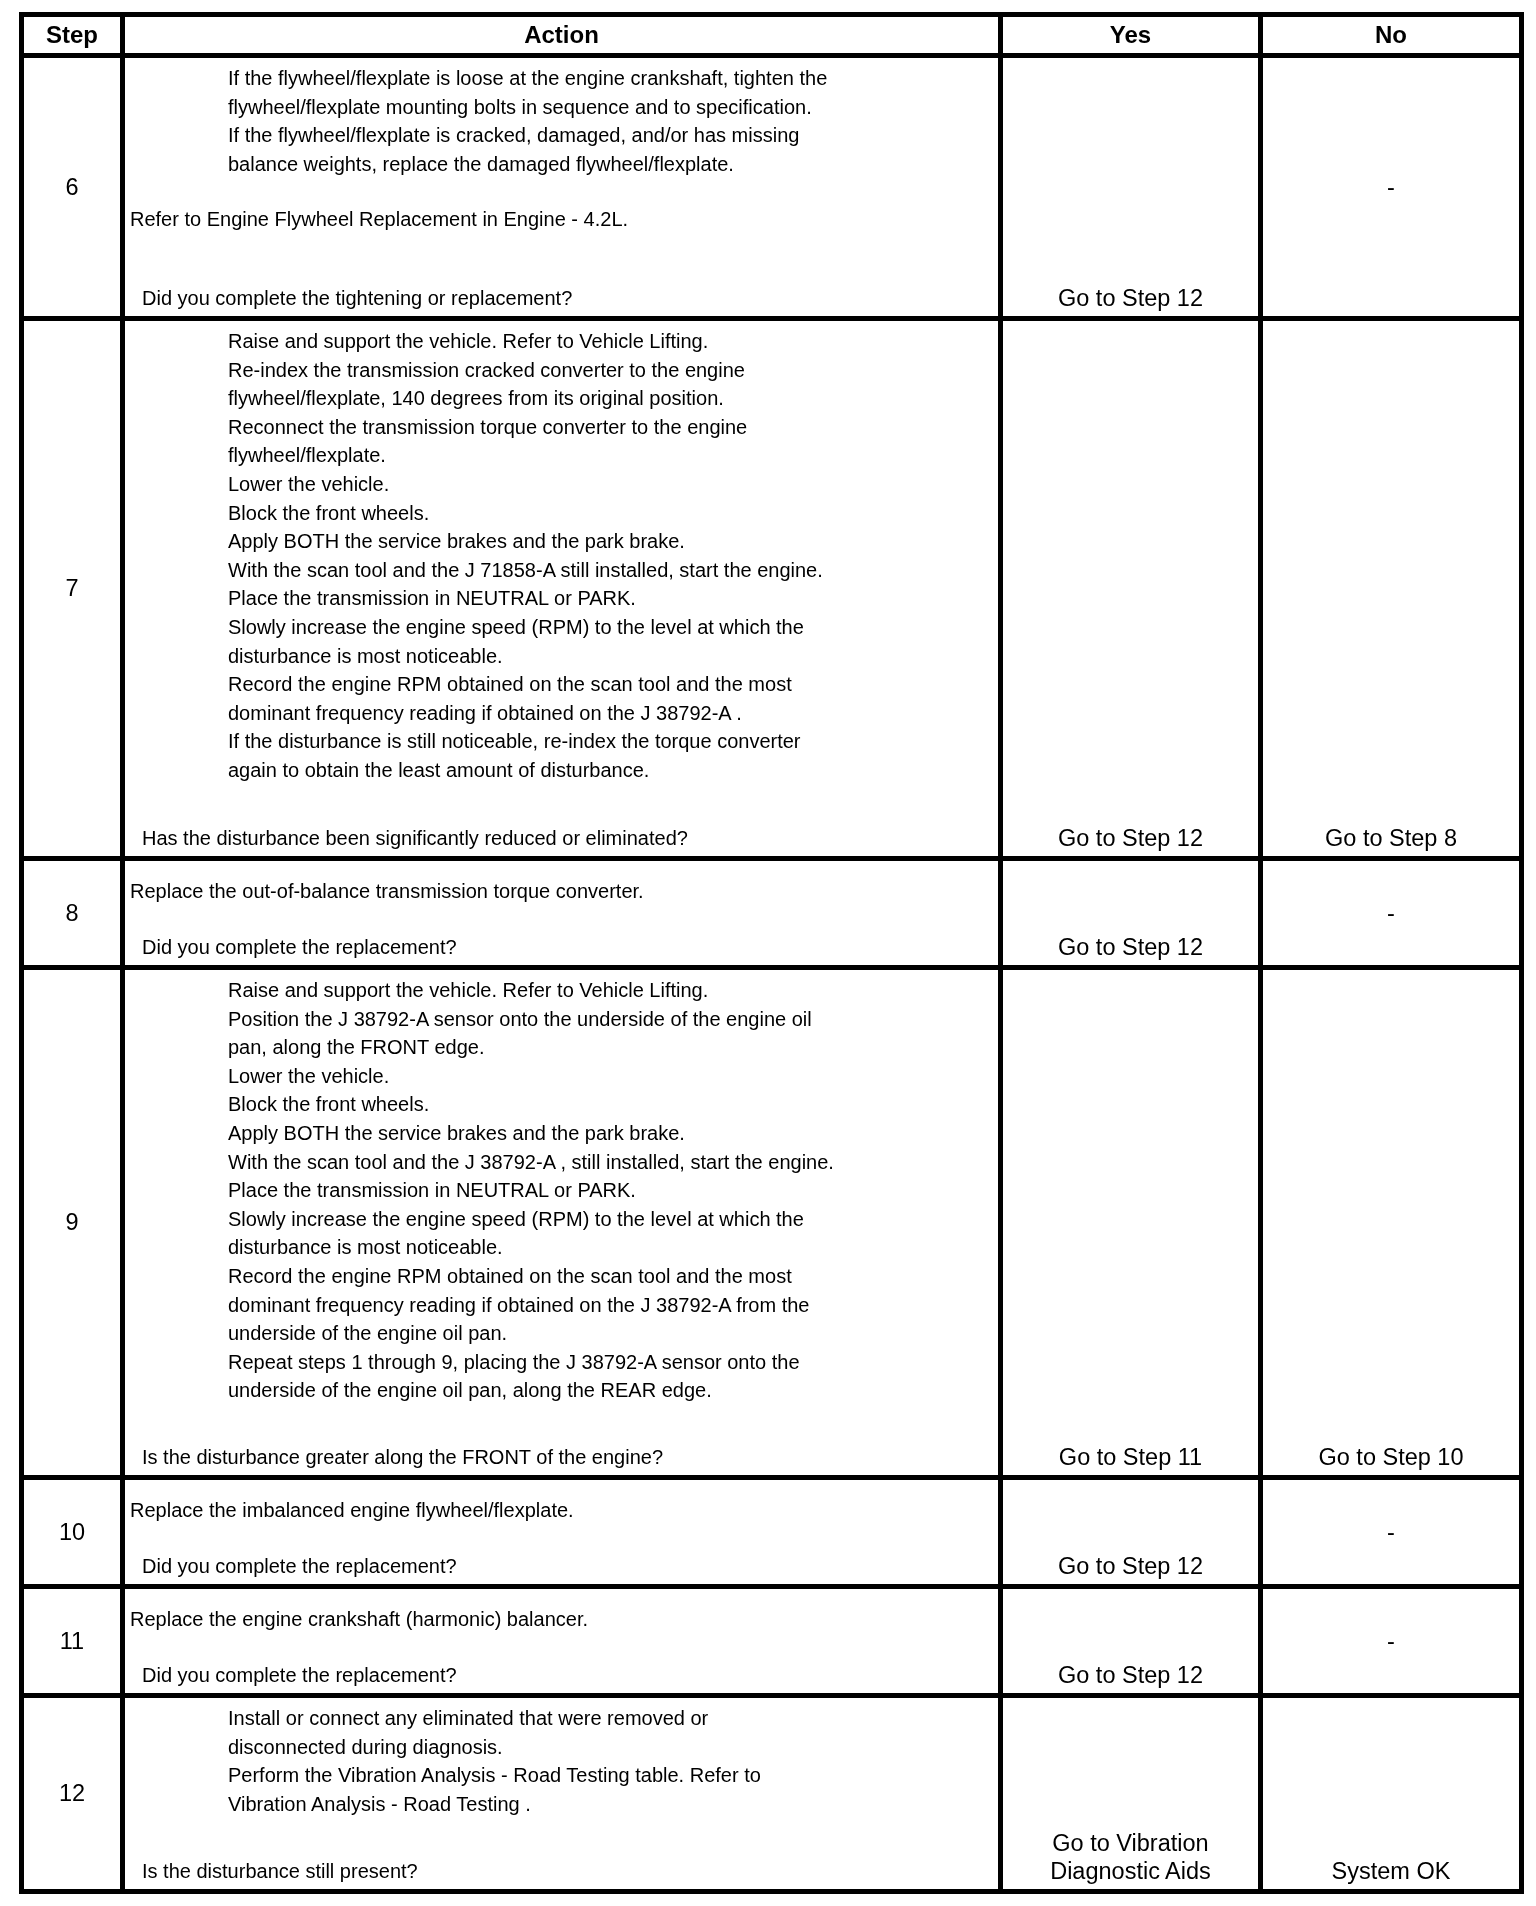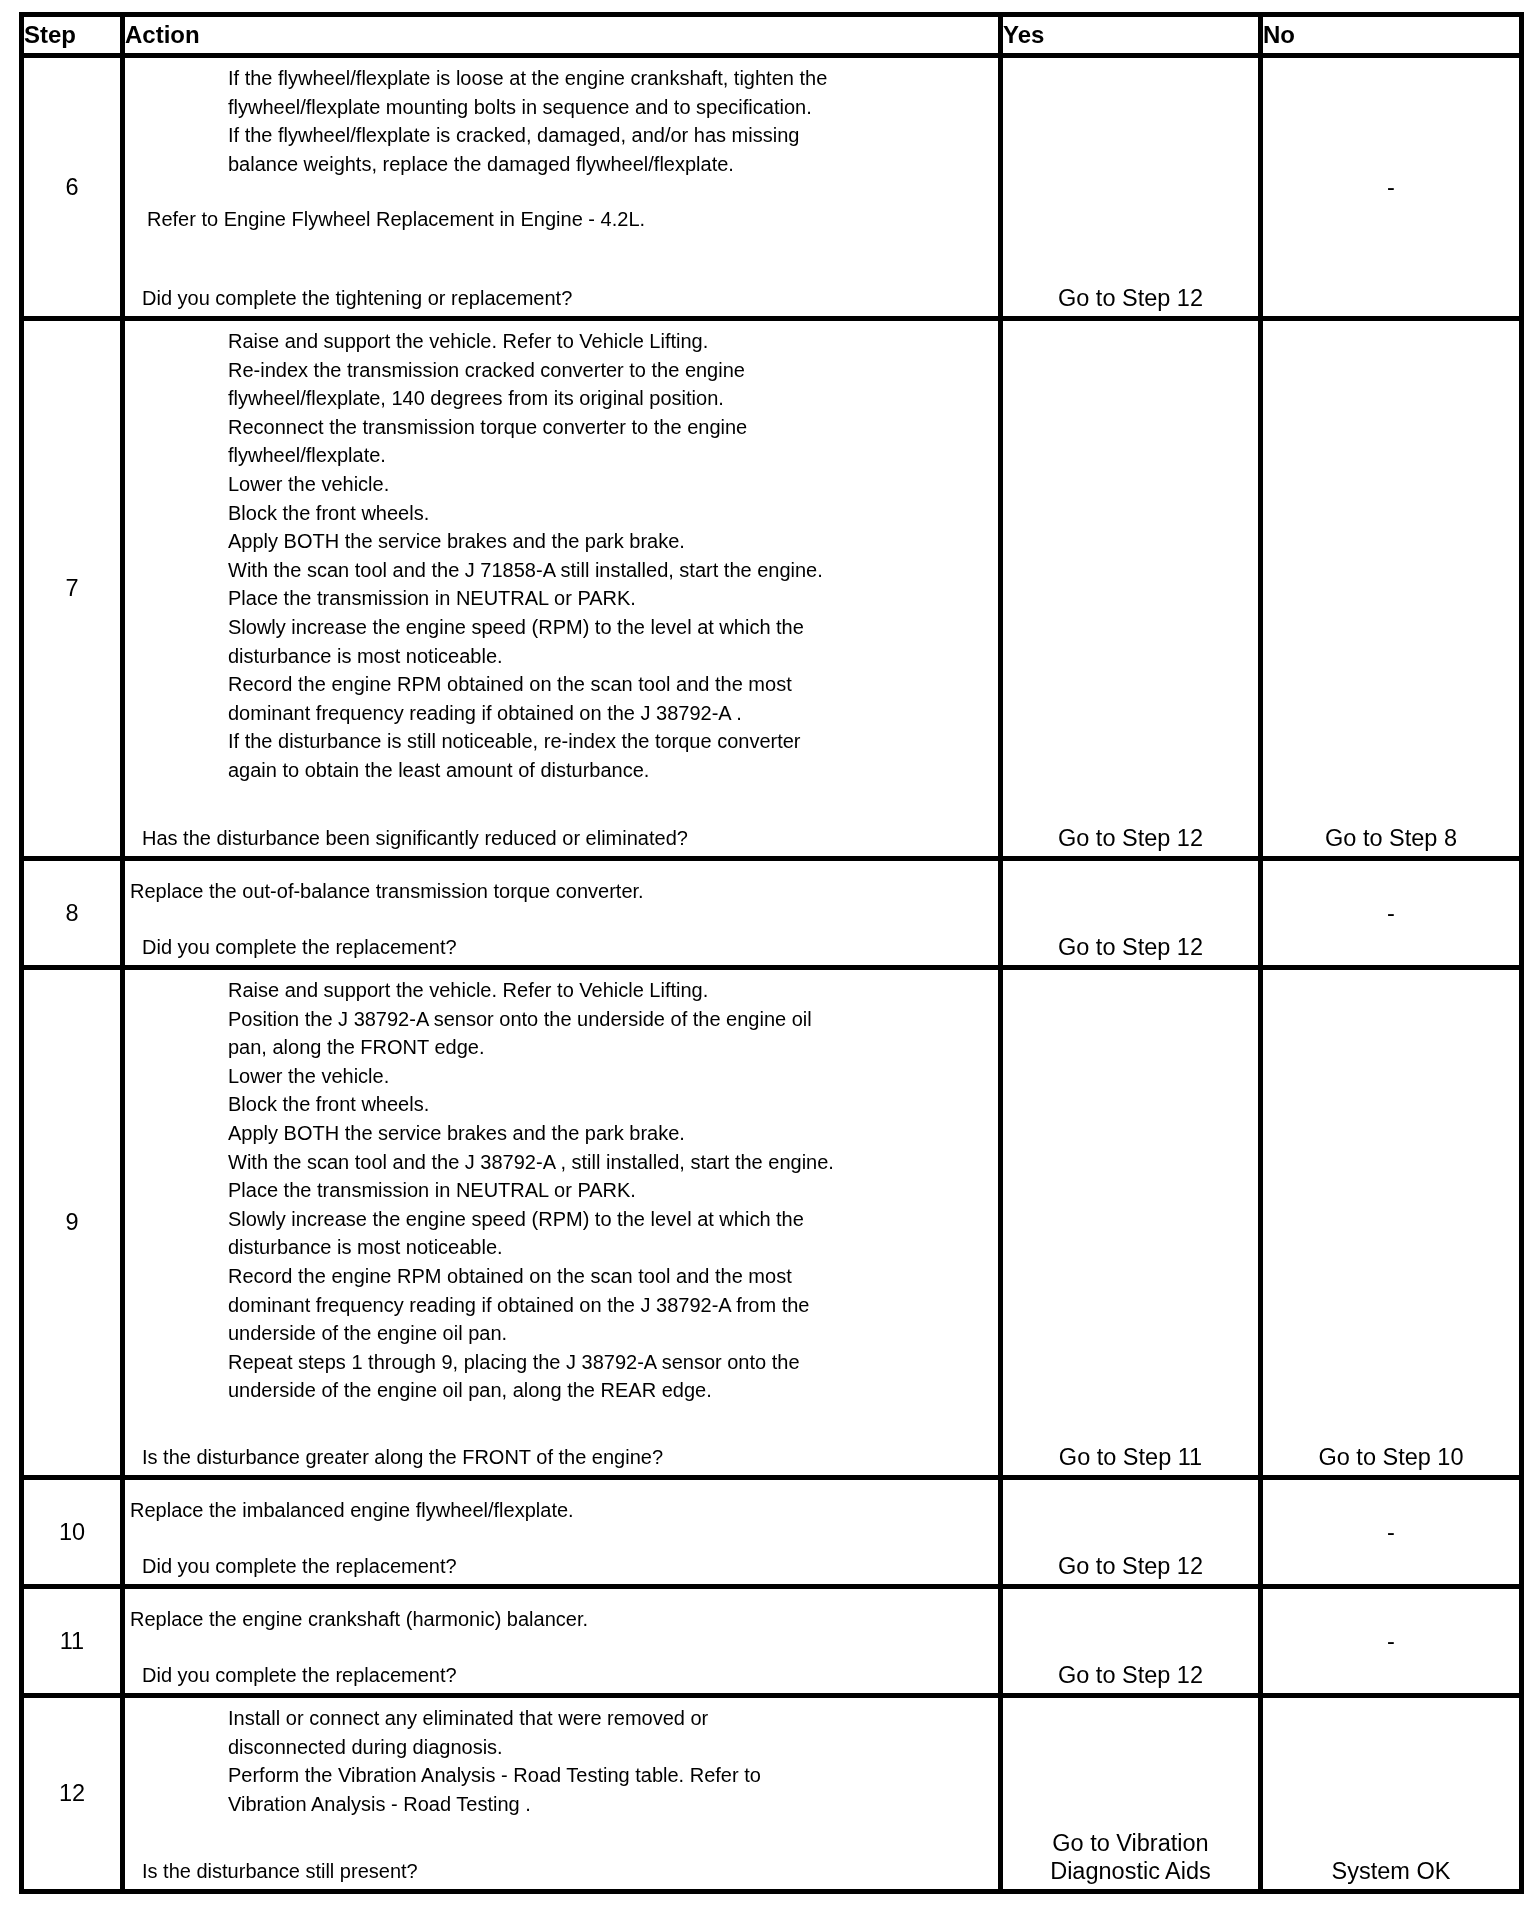--- a/index.html
+++ b/index.html
@@ -5,26 +5,26 @@
   html, body { margin: 0; padding: 0; background: #ffffff; }
   body { width: 1536px; height: 1906px; position: relative; overflow: hidden;
          font-family: "Liberation Sans", sans-serif; color: #000; }
   table.diag { position: absolute; left: 19px; top: 12px; width: 1500px;
                border-collapse: collapse; table-layout: fixed; }
   table.diag td, table.diag th { border: 5px solid #000; padding: 0; vertical-align: top; }
   col.c-step { width: 101px; }
   col.c-action { width: 878px; }
   col.c-yes { width: 260px; }
   col.c-no { width: 261px; }
-  th { height: 36px; font-weight: bold; font-size: 24px; text-align: left; vertical-align: middle !important; }
+  th { height: 36px; font-weight: bold; font-size: 24px; text-align: center; vertical-align: middle !important; }
   td.step { text-align: center; vertical-align: middle !important; font-size: 23.5px; }
   td.action { position: relative; font-size: 20px; line-height: 28.6px; }
   .steps { padding: 6px 0 0 103px; }
   .steps div { white-space: nowrap; }
-  .note { padding-left: 22px; }
+  .note { padding-left: 5px; }
   .question { position: absolute; left: 5px; bottom: 3px; white-space: nowrap; margin-left: 12px; }
   td.ans { position: relative; font-size: 23.5px; line-height: 28.6px; text-align: center; }
   .ans-bottom { position: absolute; left: 0; right: 0; bottom: 3px; }
   .ans-mid { position: absolute; left: 0; right: 0; top: 50%; transform: translateY(-50%); }
   .plain { padding: 16px 0 0 5px; white-space: nowrap; }
 </style>
 </head>
 <body>
 
 <table class="diag">

